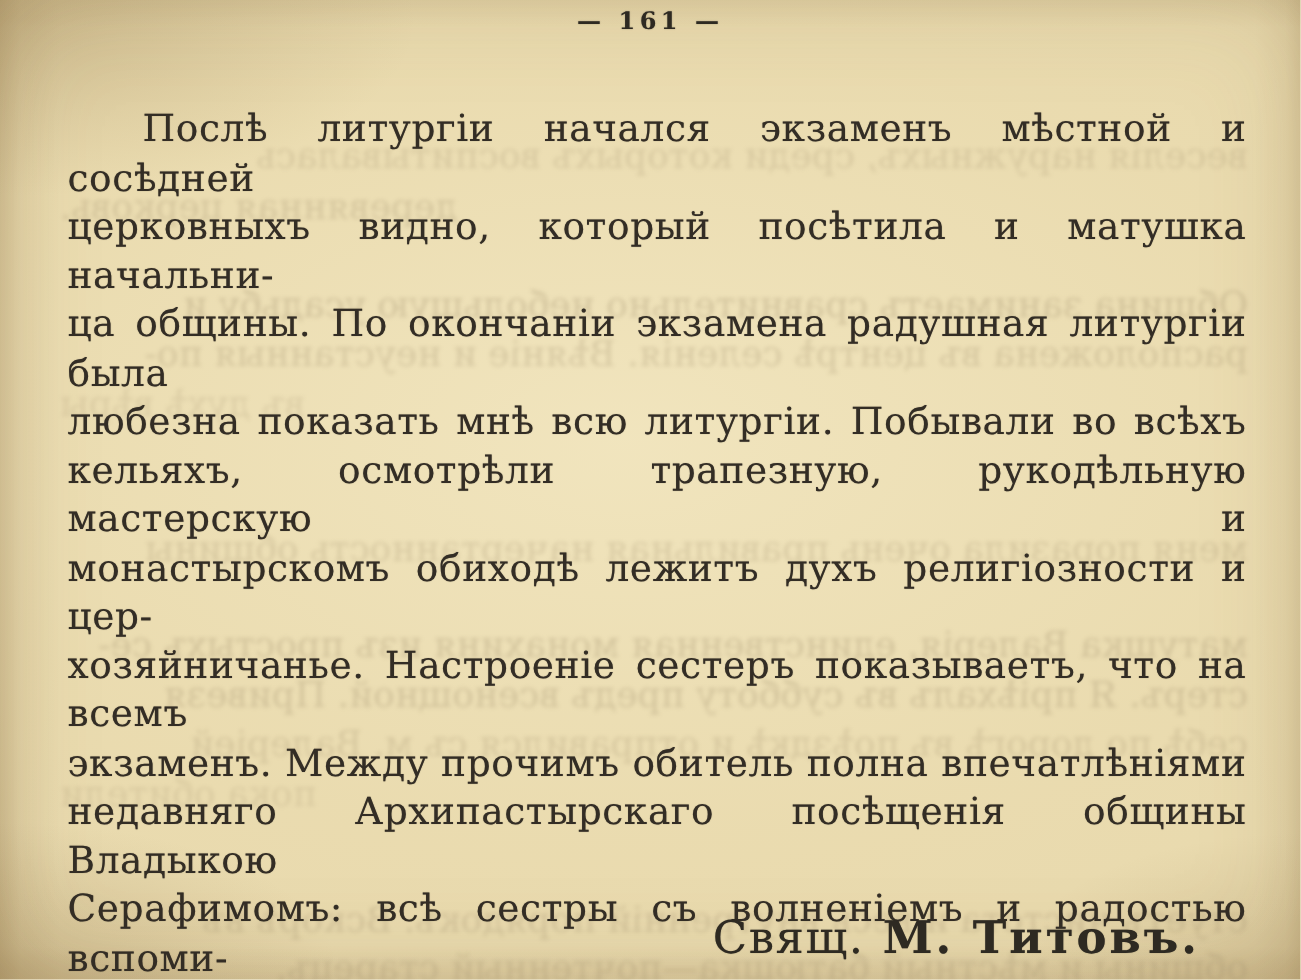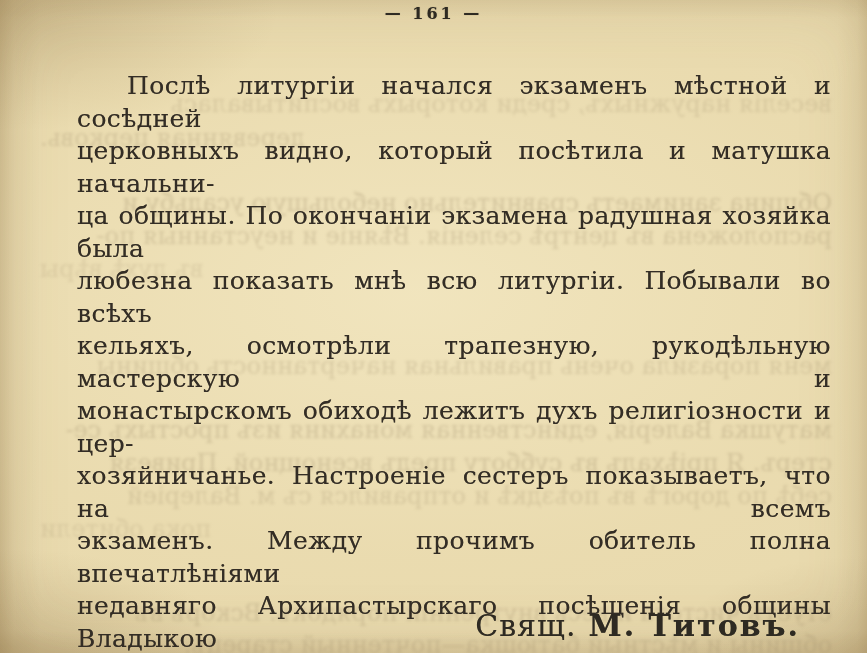--- a/index.html
+++ b/index.html
@@ -71,21 +71,20 @@
     width: 786px;
     font-size: 25px;
     line-height: 32.5px;
     color: #332d25;
     letter-spacing: 0.4px;
     text-shadow: 0 0 0.6px rgba(51,45,37,0.55);
   }
   .line {
     text-align: justify;
     text-align-last: justify;
-    margin-left: 32px;
   }
   .line.first { text-indent: 50px; }
   .signature {
     position: absolute;
     top: 608px;
     right: 67px;
     font-size: 30px;
     color: #2e2a22;
     letter-spacing: 1px;
     text-shadow: 0 0 0.6px rgba(46,42,34,0.55);
@@ -116,21 +115,21 @@
     <div class="ghost">стуетъ чистота и весь внутренній порядокъ. Вскорѣ въ</div>
     <div class="ghost">общины и мѣстный батюшка—почтенный старецъ.</div>
   </div>
 
   <div class="page-number">— 161 —</div>
 
   <div class="text-block">
     <div class="para">
       <div class="line first">Послѣ литургіи начался экзаменъ мѣстной и сосѣдней</div>
       <div class="line">церковныхъ видно, который посѣтила и матушка начальни-</div>
-      <div class="line">ца общины. По окончаніи экзамена радушная хозяйка была</div>
+      <div class="line">ца общины. По окончаніи экзамена радушная литургіи была</div>
       <div class="line">любезна показать мнѣ всю литургіи. Побывали во всѣхъ</div>
       <div class="line">кельяхъ, осмотрѣли трапезную, рукодѣльную мастерскую и</div>
       <div class="line">монастырскомъ обиходѣ лежитъ духъ религіозности и цер-</div>
       <div class="line">хозяйничанье. Настроеніе сестеръ показываетъ, что на всемъ</div>
       <div class="line">экзаменъ. Между прочимъ обитель полна впечатлѣніями</div>
       <div class="line">недавняго Архипастырскаго посѣщенія общины Владыкою</div>
       <div class="line">Серафимомъ: всѣ сестры съ волненіемъ и радостью вспоми-</div>
 
     </div>
 

